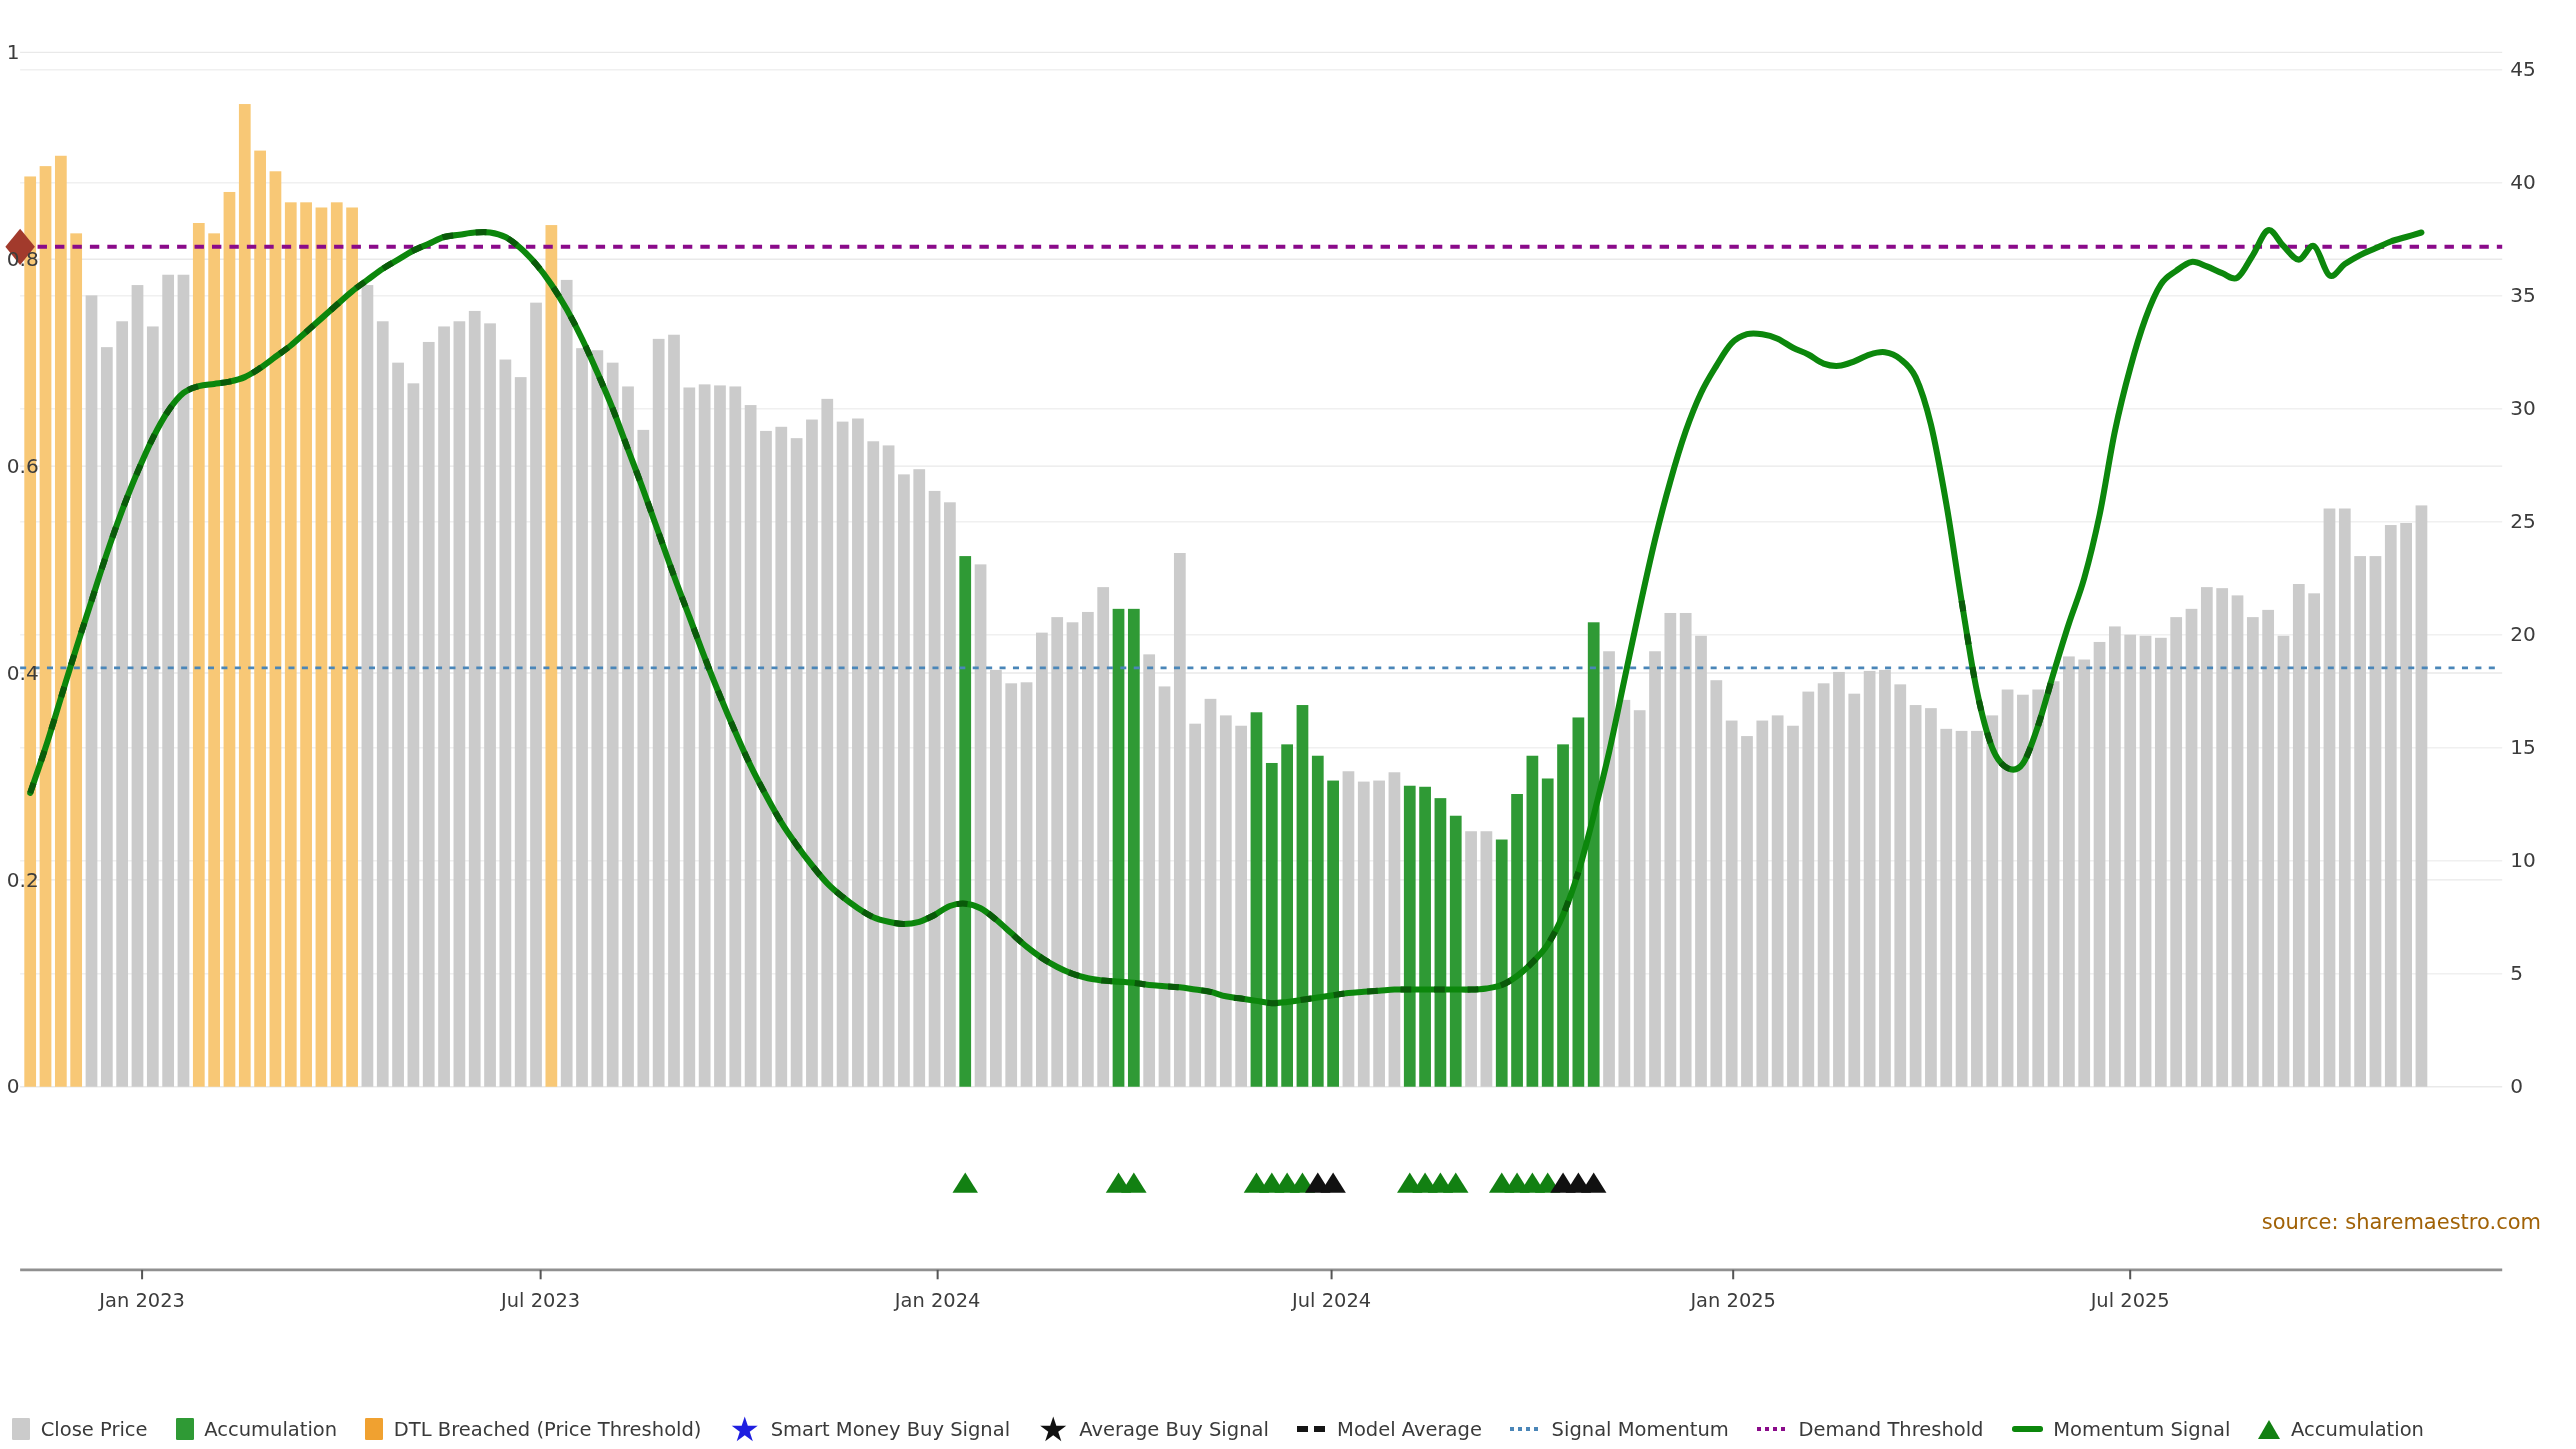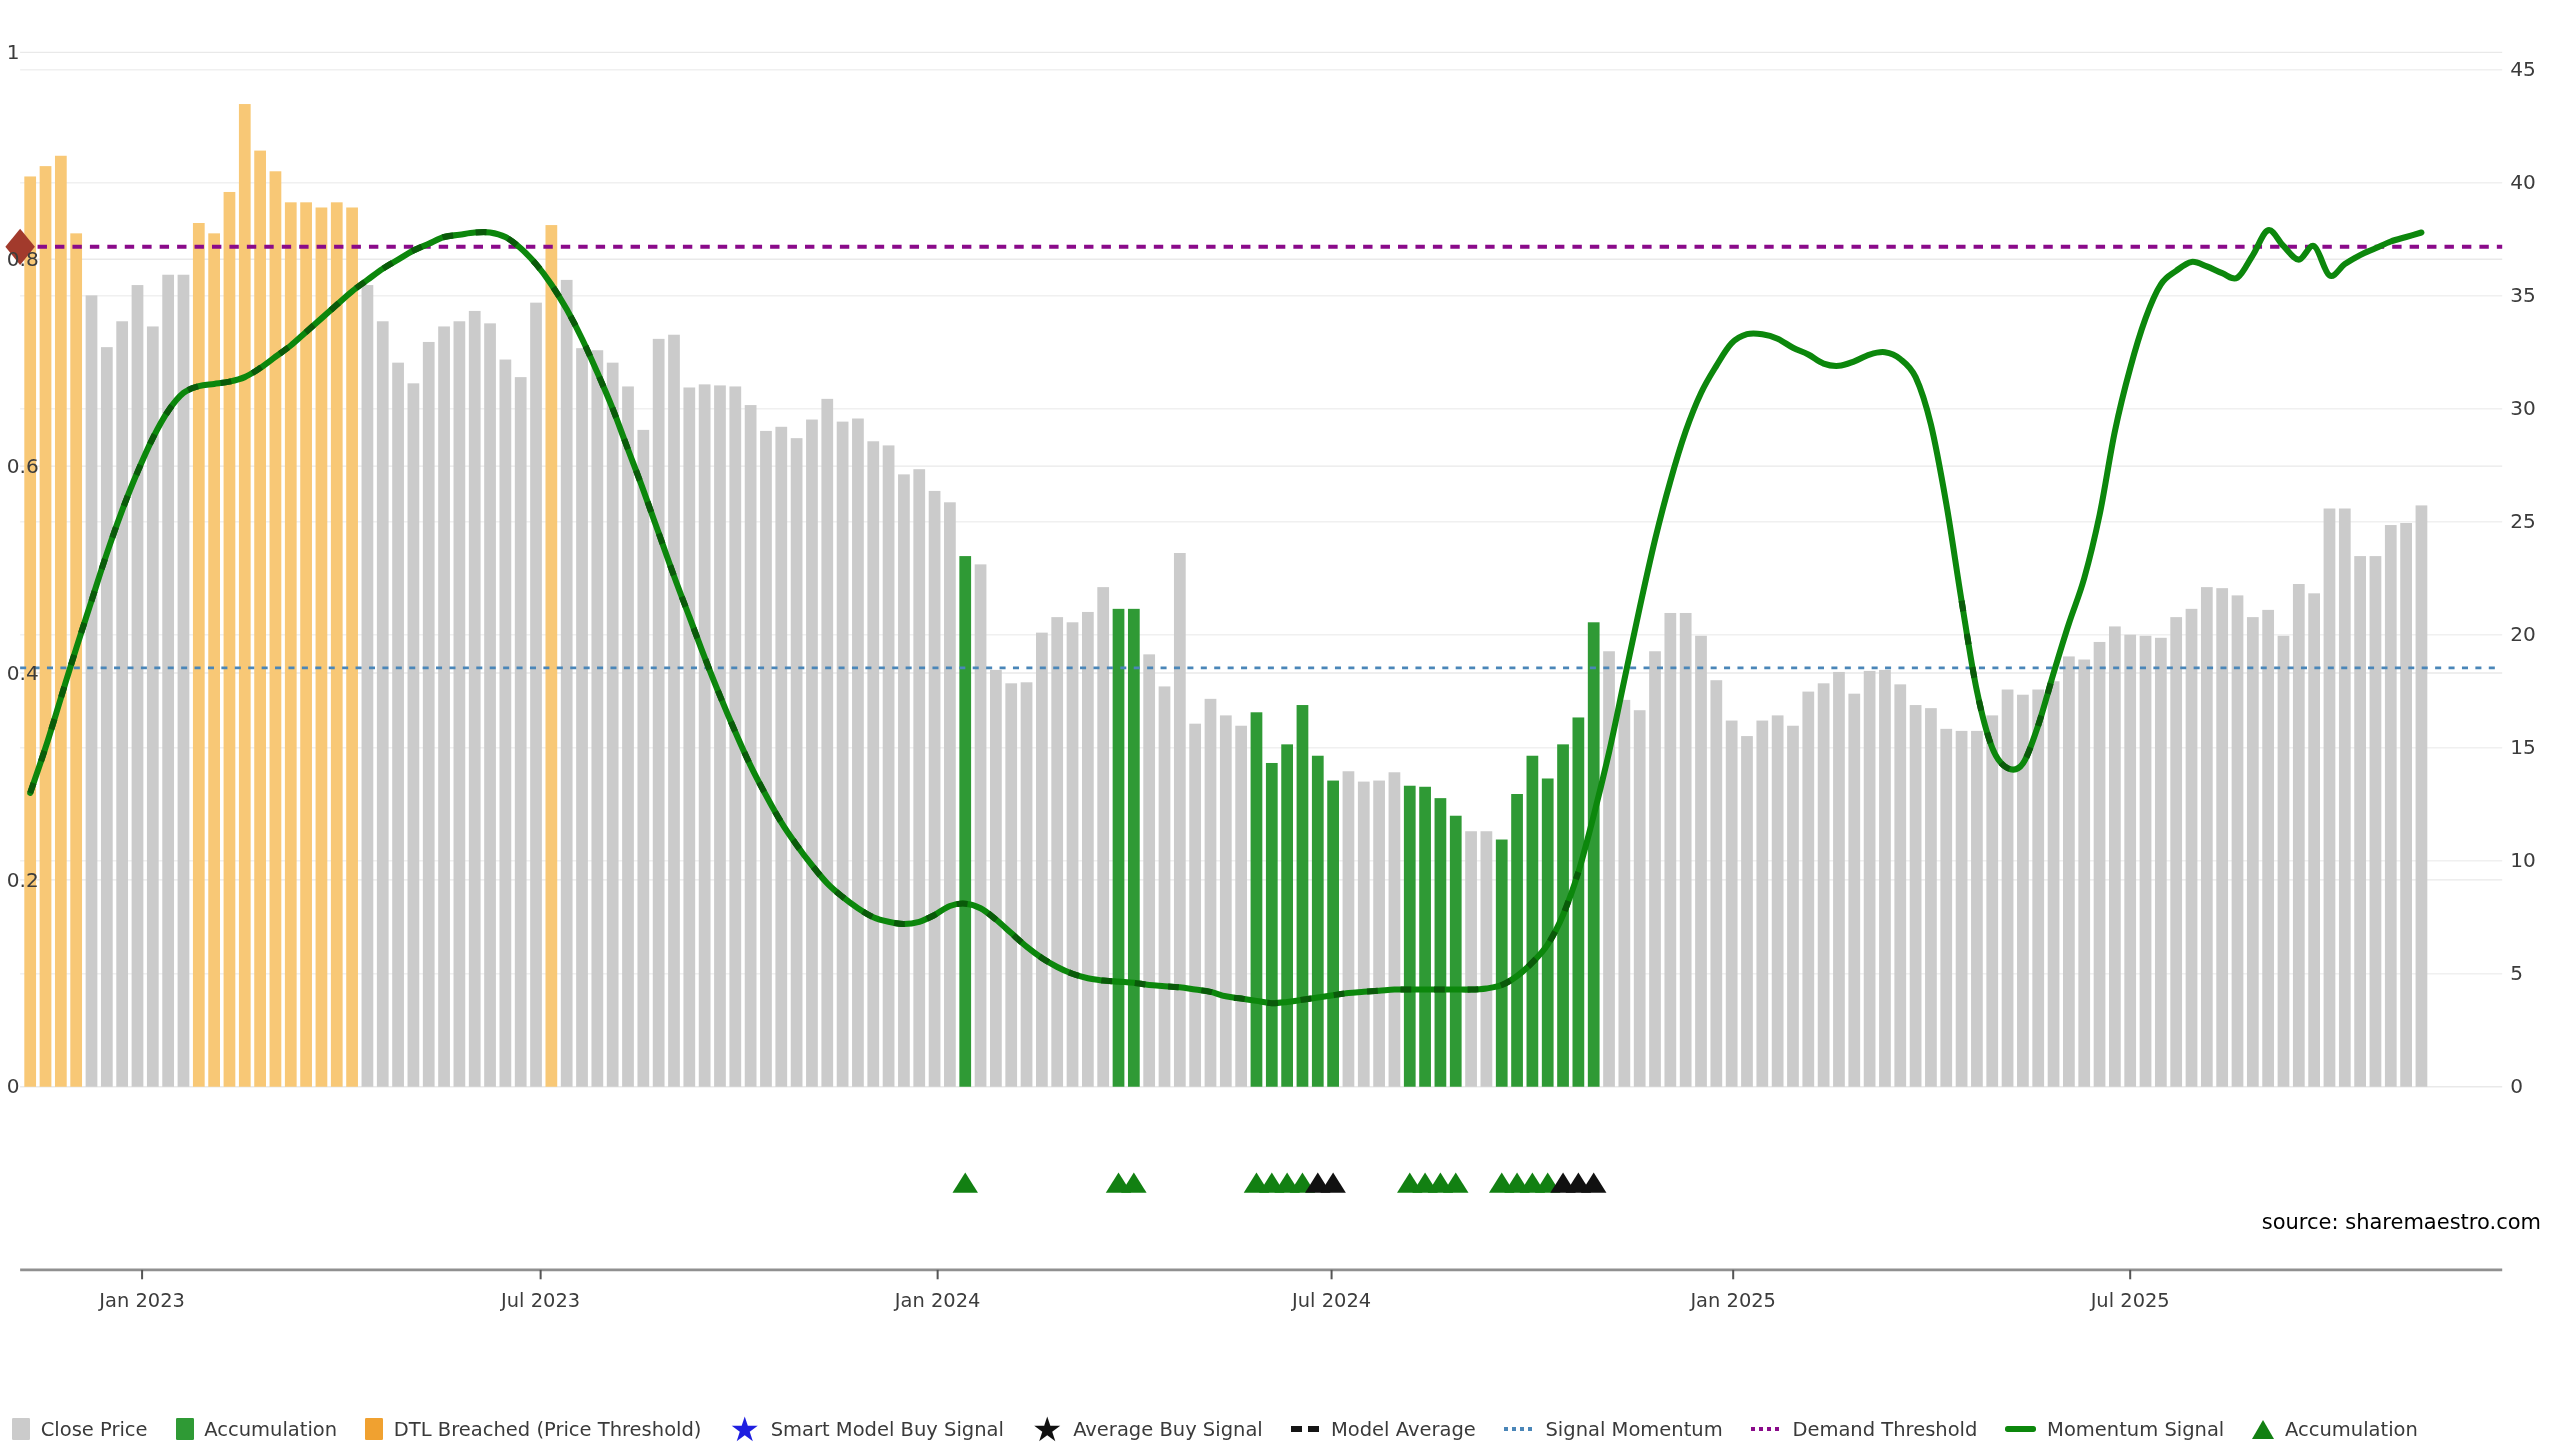--- a/index.html
+++ b/index.html
@@ -1,19 +1,19 @@
 <!DOCTYPE html>
 <html style="font-size:10.7px"><head>
 <meta charset="utf-8">
 <style>
   html,body{margin:0;padding:0;background:#ffffff;width:2576px;height:1449px;overflow:hidden;}
   body{font-family:"DejaVu Sans","Liberation Sans",sans-serif;}
   #chart-root{position:relative;width:2576px;height:1449px;background:#ffffff;}
   #chart-svg{position:absolute;left:0;top:0;}
-  #source-note{position:absolute;top:1210px;right:35px;font-size:21px;color:#000000;}
+  #source-note{position:absolute;top:1210px;right:35px;font-size:21px;color:#a16207;}
   #legend{position:absolute;left:12px;top:1417px;width:2576px;display:flex;align-items:center;gap:28px;}
   .legend-item{display:flex;align-items:center;gap:10.7px;font-size:19.5px;color:#3a3a3a;white-space:nowrap;}
   .sw{width:18px;height:22px;border-radius:1.3px;flex:0 0 auto;}
   .star{font-size:34px;line-height:24px;flex:0 0 auto;}
   .dash-sw{width:29.5px;height:5.4px;background:repeating-linear-gradient(90deg,#151515 0 10.7px,rgba(0,0,0,0) 10.7px 17.4px);flex:0 0 auto;}
   .dot-sw{width:31px;height:4px;flex:0 0 auto;}
   .line-sw{width:31px;height:6px;border-radius:2.7px;flex:0 0 auto;}
   .tri-sw{width:0;height:0;border-left:11.4px solid transparent;border-right:11.4px solid transparent;flex:0 0 auto;}
 </style>
 </head>
@@ -270,21 +270,21 @@
       <div class="legend-item">
         <span class="sw" style="background: rgb(47, 154, 53);"></span>
         <span>Accumulation</span>
       </div>
       <div class="legend-item">
         <span class="sw" style="background: rgb(240, 161, 48);"></span>
         <span>DTL Breached (Price Threshold)</span>
       </div>
       <div class="legend-item">
         <span class="star" style="color: rgb(31, 31, 224);">★</span>
-        <span>Smart Model Buy Signal</span>
+        <span>Smart Money Buy Signal</span>
       </div>
       <div class="legend-item">
         <span class="star" style="color: rgb(16, 16, 16);">★</span>
         <span>Average Buy Signal</span>
       </div>
       <div class="legend-item">
         <span class="dash-sw"></span>
         <span>Model Average</span>
       </div>
       <div class="legend-item">

